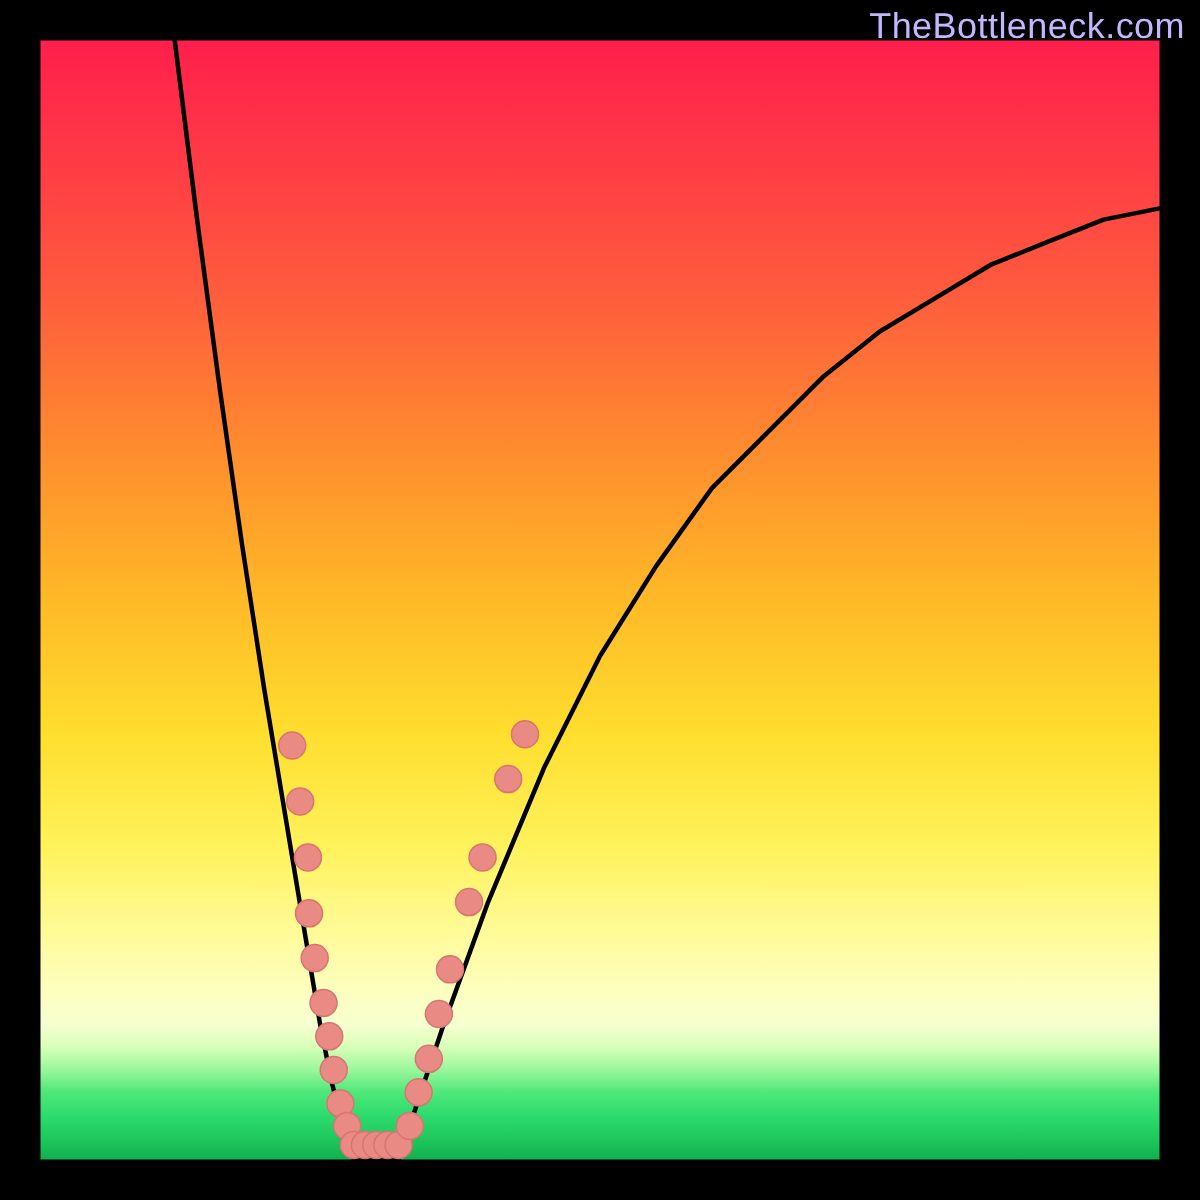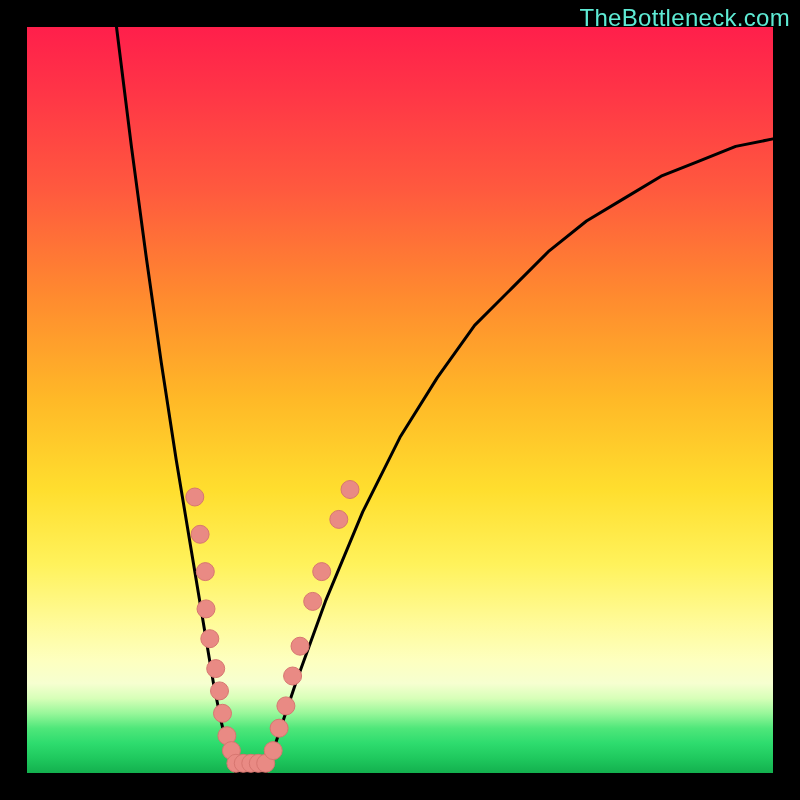--- a/index.html
+++ b/index.html
@@ -43,21 +43,21 @@
       #4fe77a 94%,
       #2edc6e 96%,
       #1fc95e 98%,
       #13b04e 100%
     );
   }
   .watermark {
     position: absolute;
     top: 4px;
     right: 10px;
-    color: #5eead4;
+    color: #c4b5fd;
     font-size: 24px;
     font-weight: 500;
     letter-spacing: 0.3px;
     user-select: none;
   }
   svg.curve {
     position: absolute;
     left: 0;
     top: 0;
     width: 746px;

